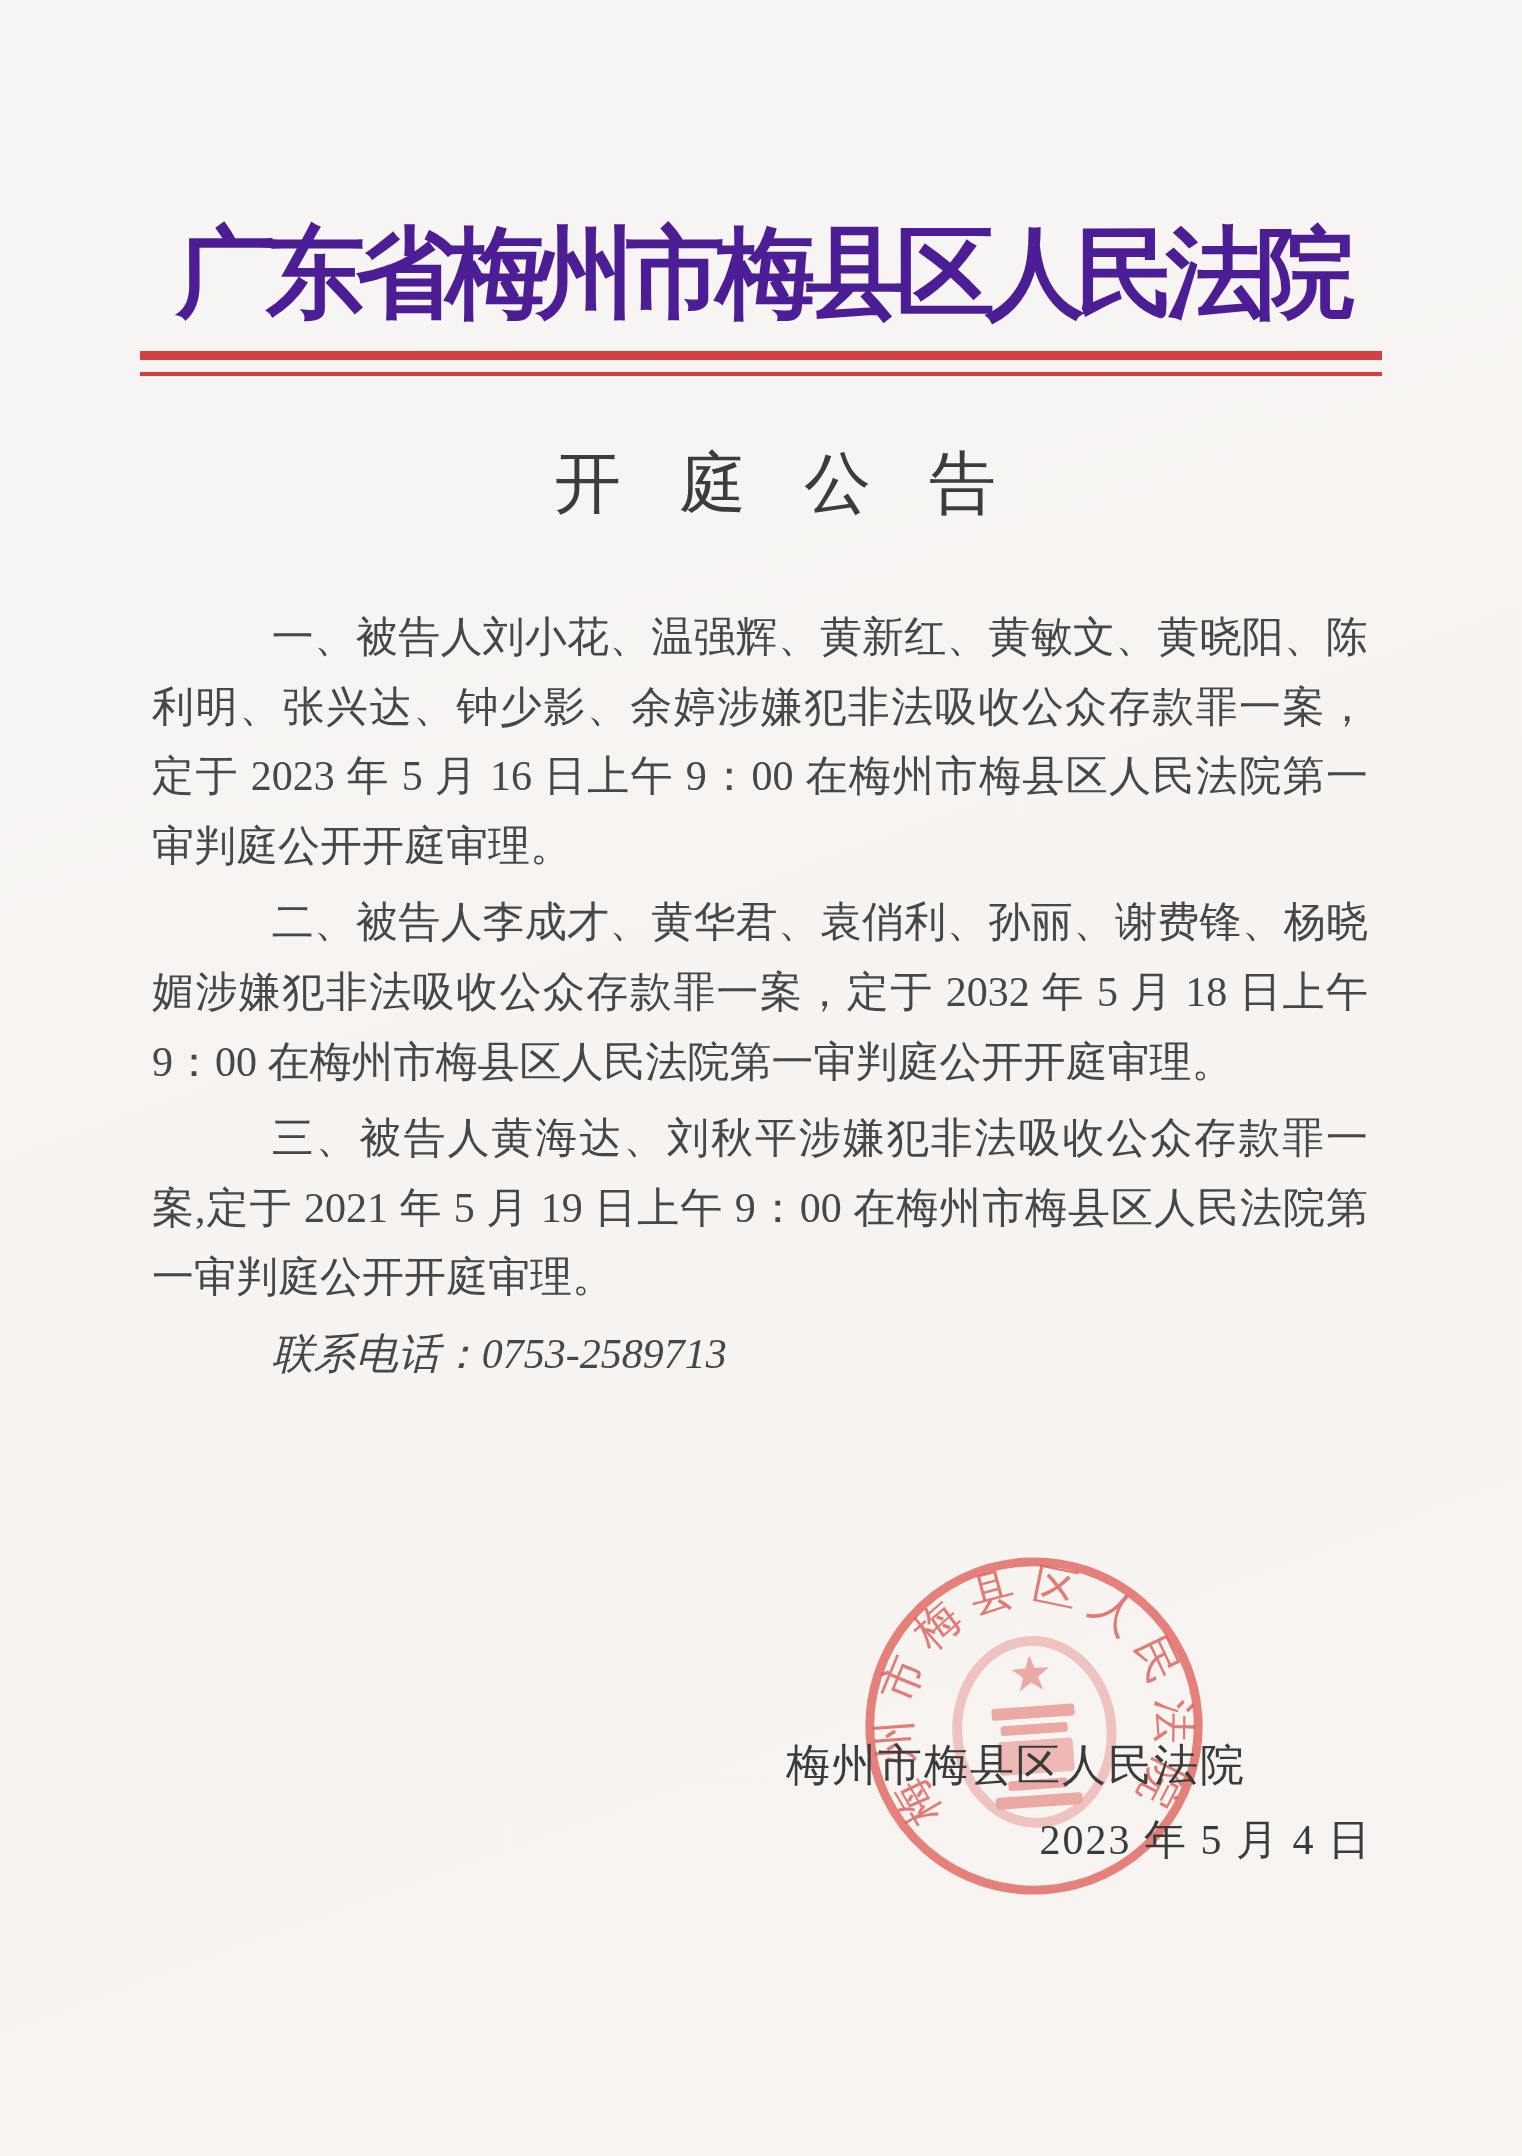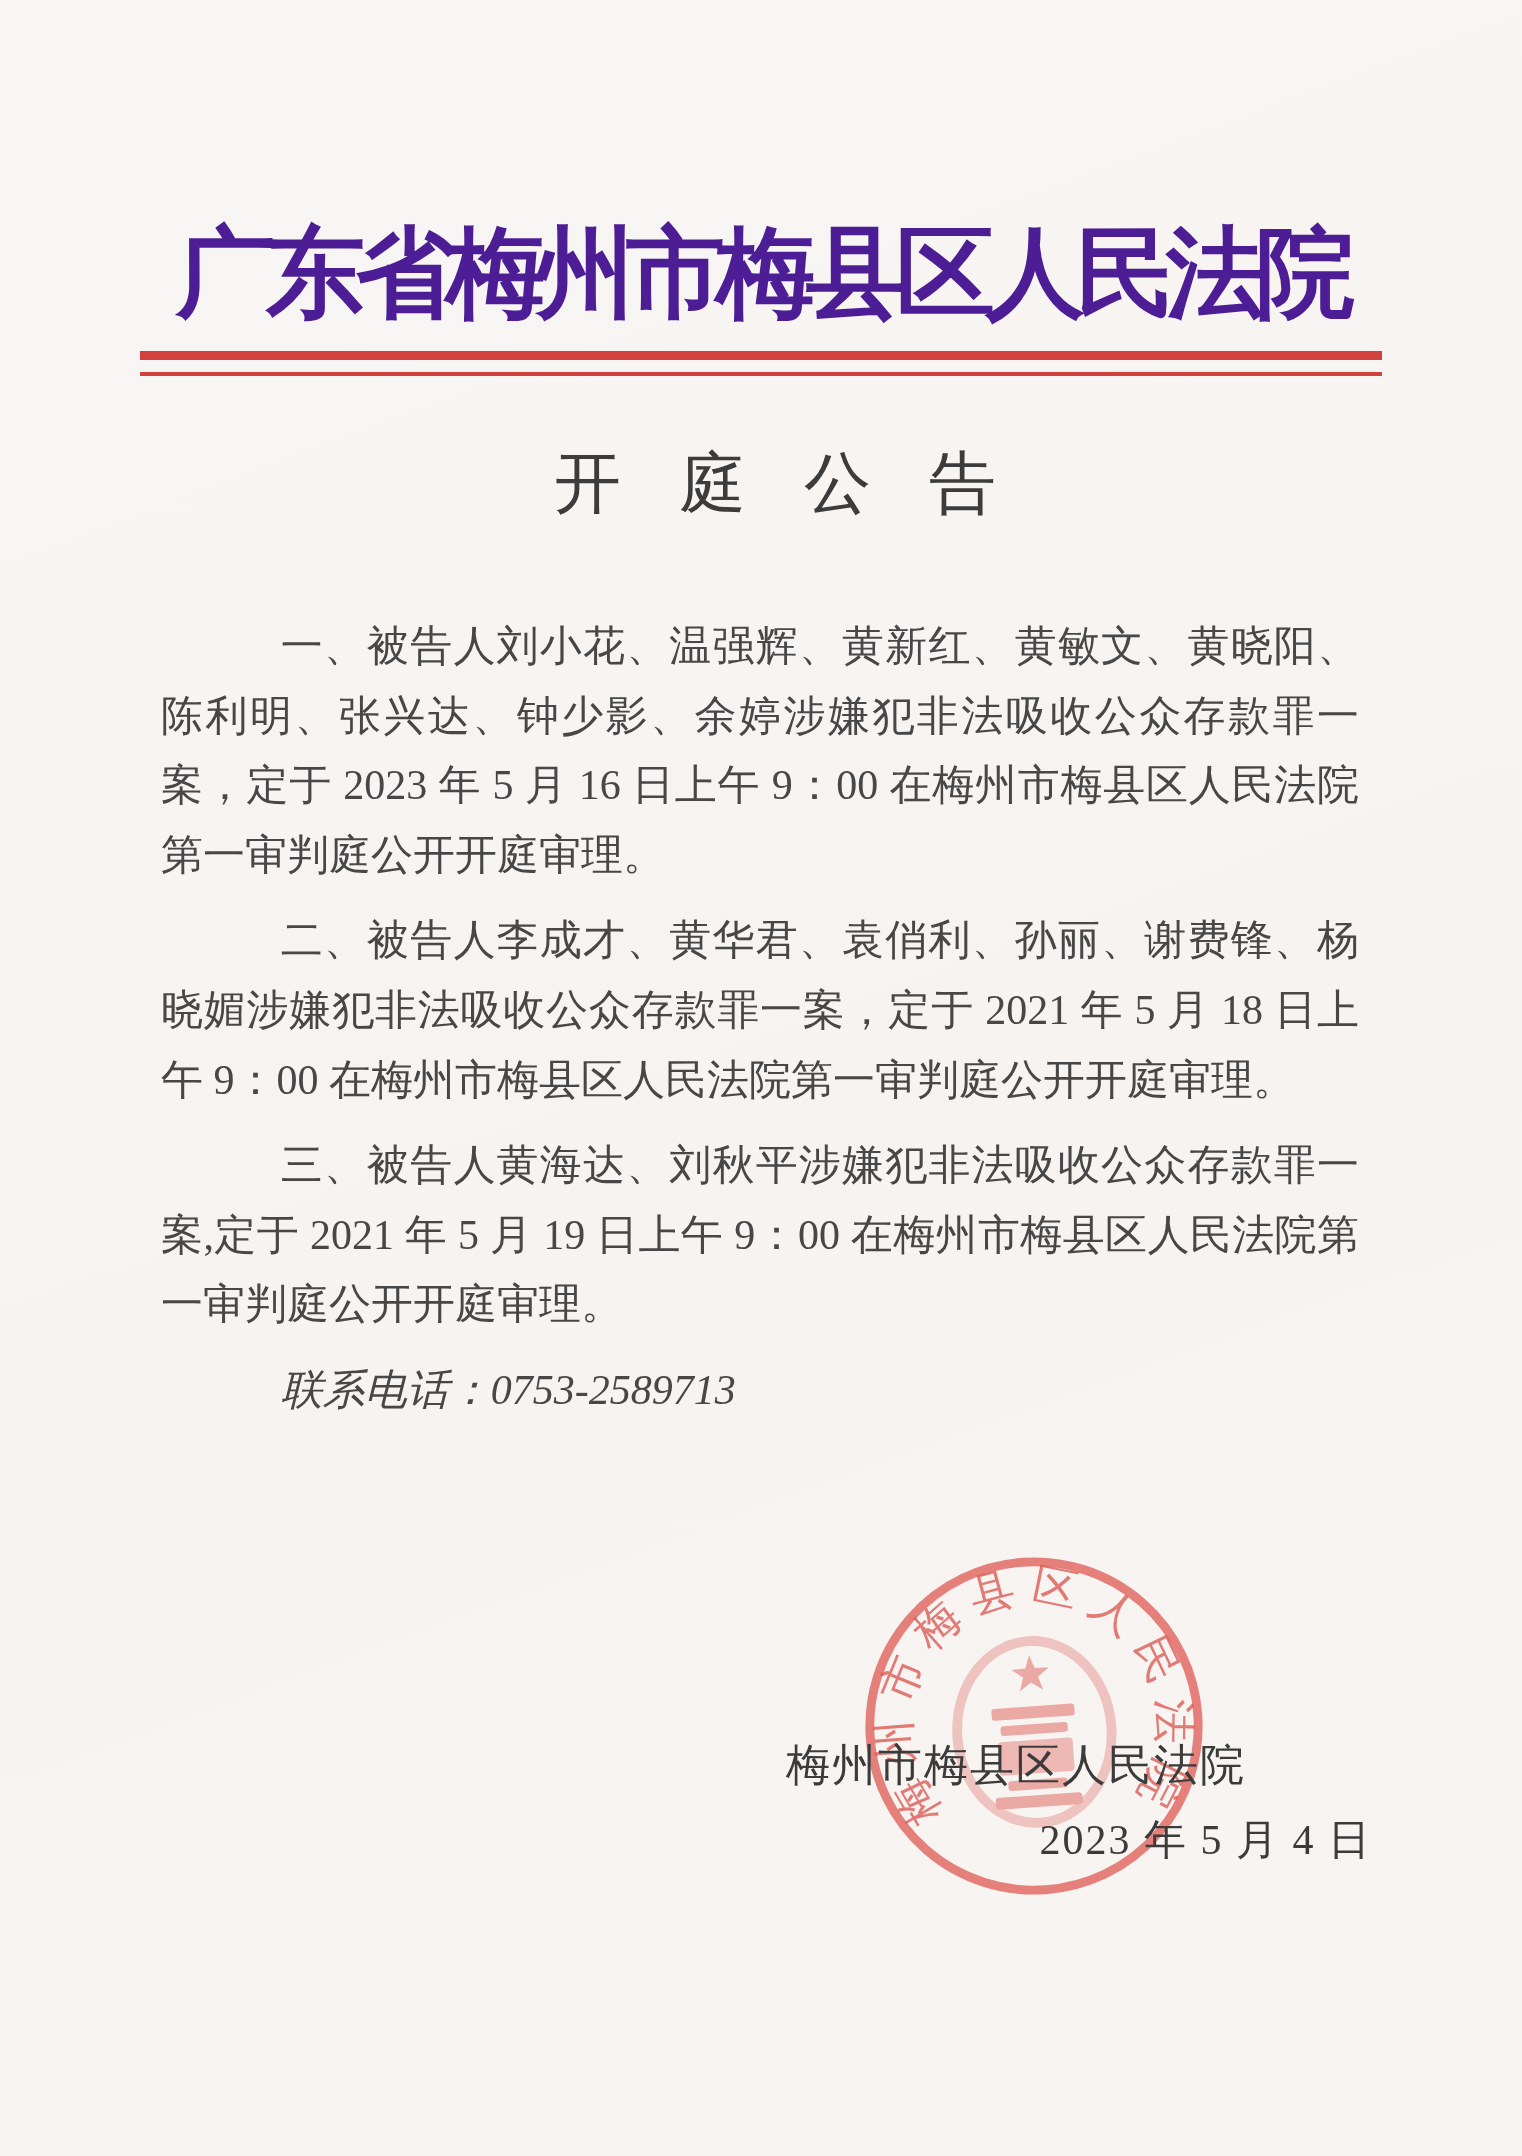--- a/index.html
+++ b/index.html
@@ -35,21 +35,21 @@
     white-space:nowrap;
   }
 
   
   .body-block{
     position:absolute;top:596px;left:145px;width:1230px;
     font-size:42px;line-height:69.6px;
     color:#474747;
     text-align:justify;
   }
-  .body-block p{margin:16px;text-indent:2.85em;}
+  .body-block p{margin:7px;text-indent:2.85em;}
   .contact-line{margin:0;text-indent:2.85em;font-style:italic;}
 
   
   .seal{
     position:absolute;left:856px;top:1548px;
     width:356px;height:356px;
     transform:rotate(-4deg);
     opacity:0.88;
     z-index:1;
   }
@@ -77,21 +77,21 @@
 
   <div>
     <div class="divider thick"></div>
     <div class="divider thin"></div>
   </div>
 
   <div class="doc-title">开庭公告</div>
 
   <div class="body-block">
   <p class="body-para">一、被告人刘小花、温强辉、黄新红、黄敏文、黄晓阳、陈利明、张兴达、钟少影、余婷涉嫌犯非法吸收公众存款罪一案，定于 2023 年 5 月 16 日上午 9：00 在梅州市梅县区人民法院第一审判庭公开开庭审理。</p>
-      <p class="body-para">二、被告人李成才、黄华君、袁俏利、孙丽、谢费锋、杨晓媚涉嫌犯非法吸收公众存款罪一案，定于 2021 年 5 月 18 日上午 9：00 在梅州市梅县区人民法院第一审判庭公开开庭审理。</p>
+      <p class="body-para">二、被告人李成才、黄华君、袁俏利、孙丽、谢费锋、杨晓媚涉嫌犯非法吸收公众存款罪一案，定于 2032 年 5 月 18 日上午 9：00 在梅州市梅县区人民法院第一审判庭公开开庭审理。</p>
       <p class="body-para">三、被告人黄海达、刘秋平涉嫌犯非法吸收公众存款罪一案,定于 2021 年 5 月 19 日上午 9：00 在梅州市梅县区人民法院第一审判庭公开开庭审理。</p>
       <p class="contact-line">联系电话：0753-2589713</p>
     </div>
 
   <svg class="seal" viewBox="0 0 360 360">
     <circle cx="180" cy="180" r="166" fill="none" stroke="#dd4a44" stroke-width="9" opacity="0.78"></circle>
     <path id="sealArc" d="M 91,269 A 126,126 0 1 1 269,269" fill="none"></path>
     <text font-size="45" fill="#d94c45" opacity="0.82" letter-spacing="13" style="font-family:'Liberation Serif','DejaVu Serif',serif;">
       <textPath href="#sealArc" startOffset="2%">梅州市梅县区人民法院</textPath>
     </text>

